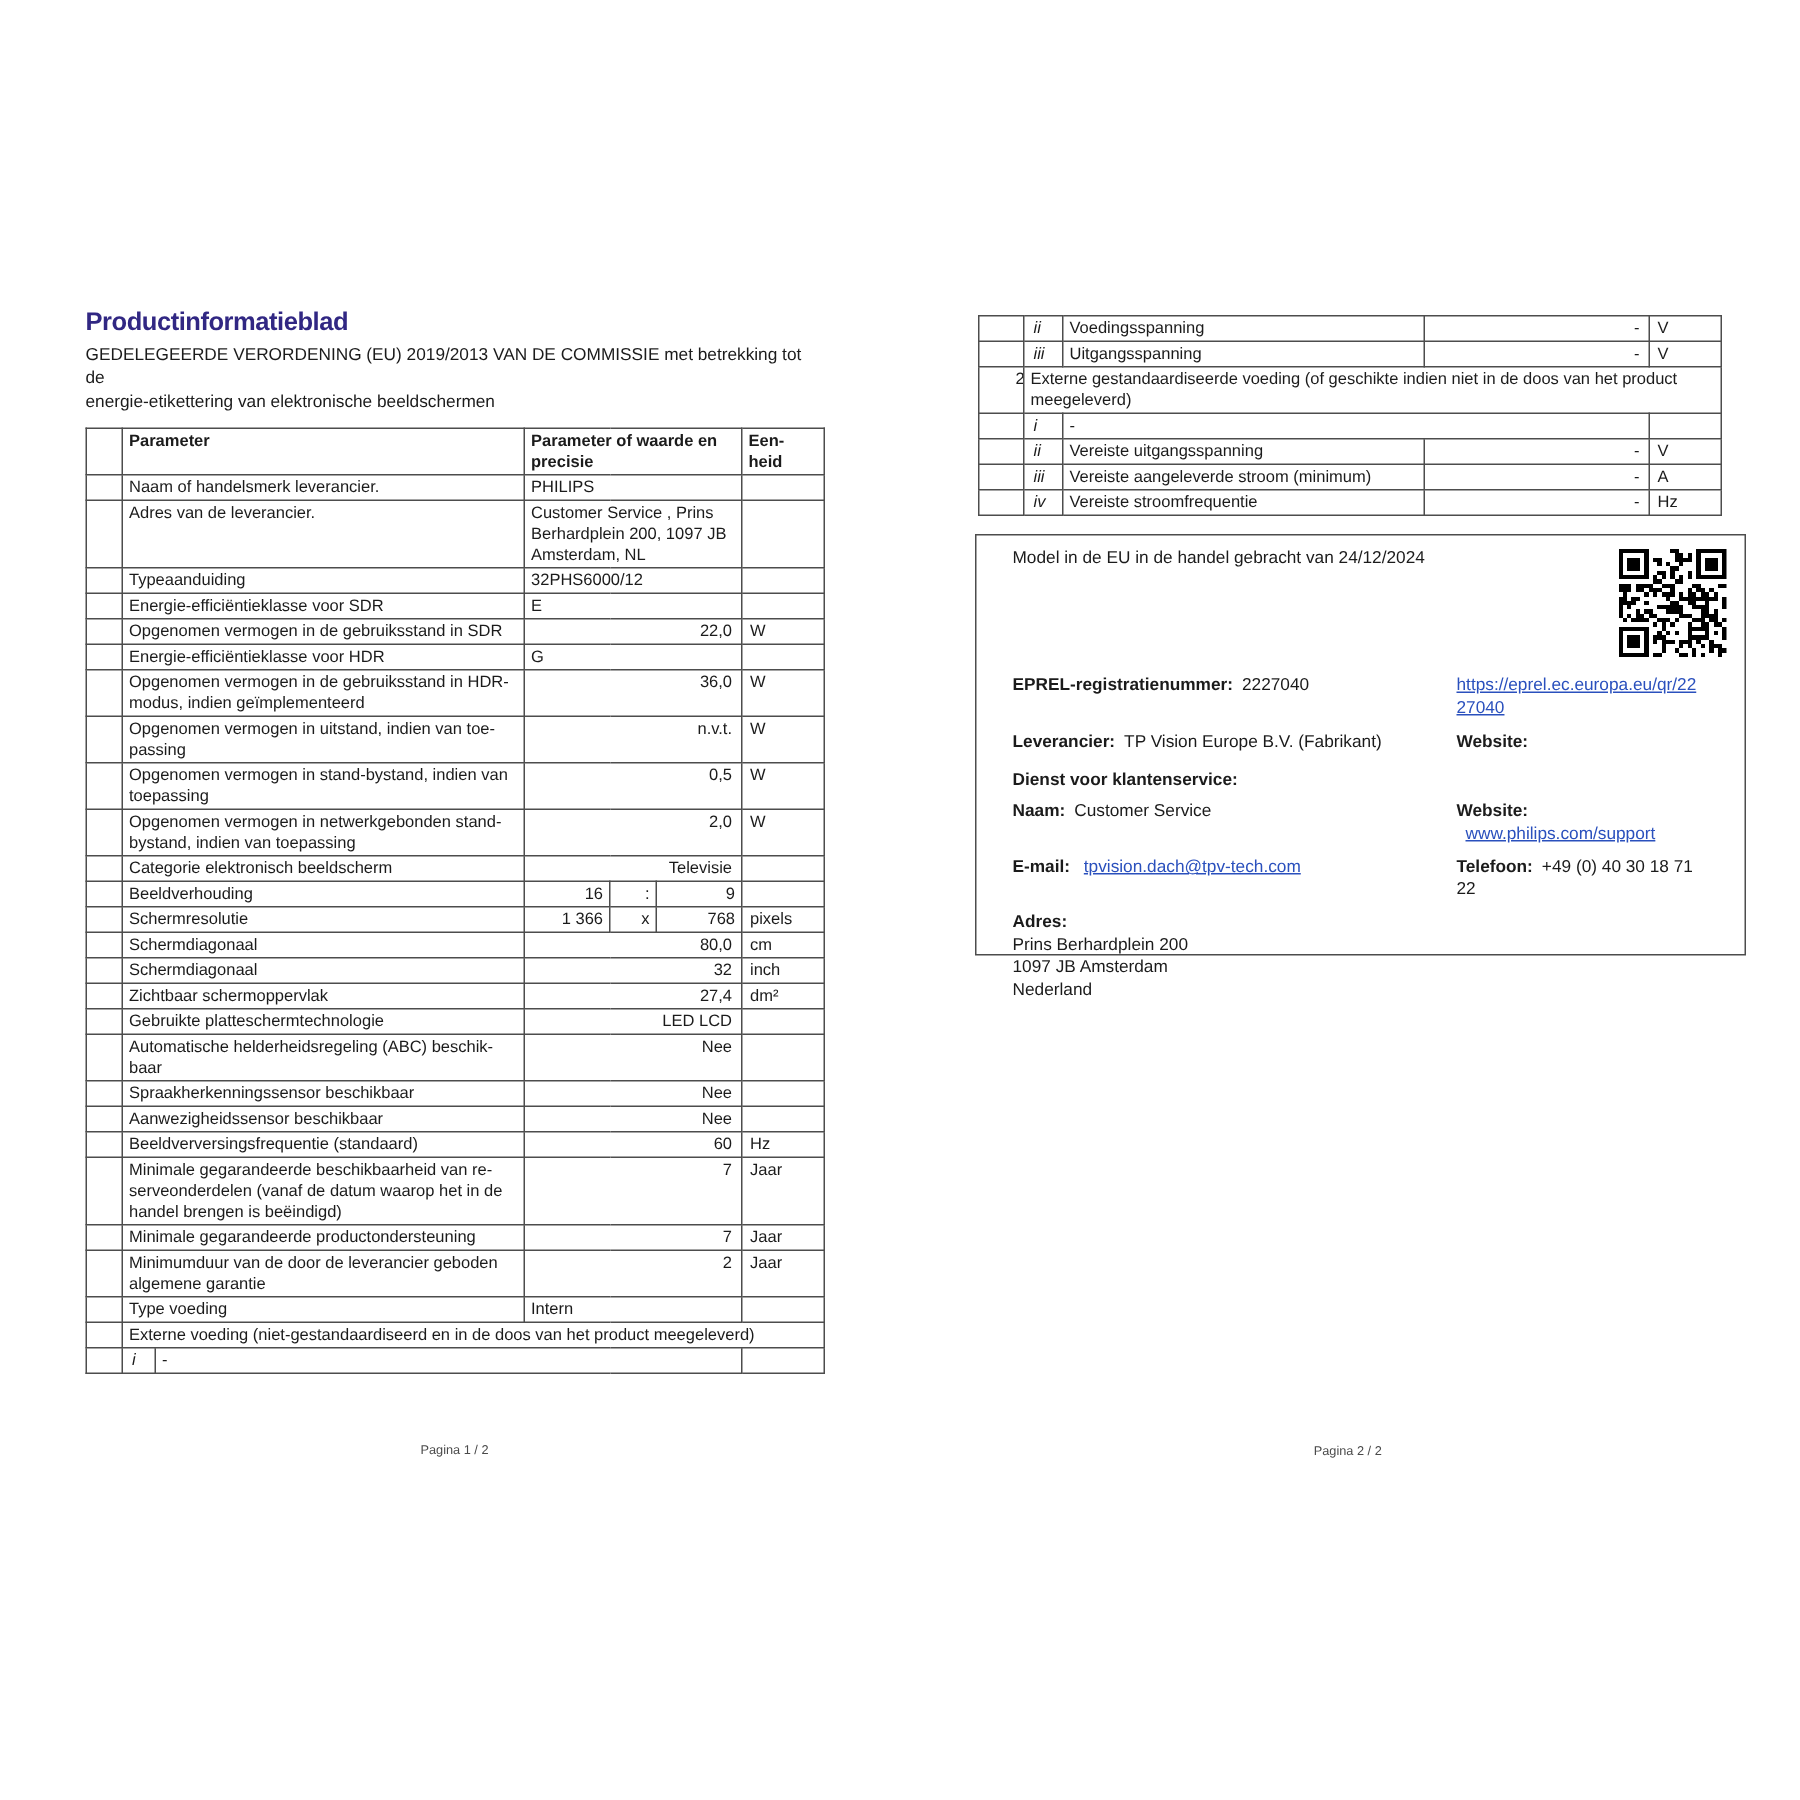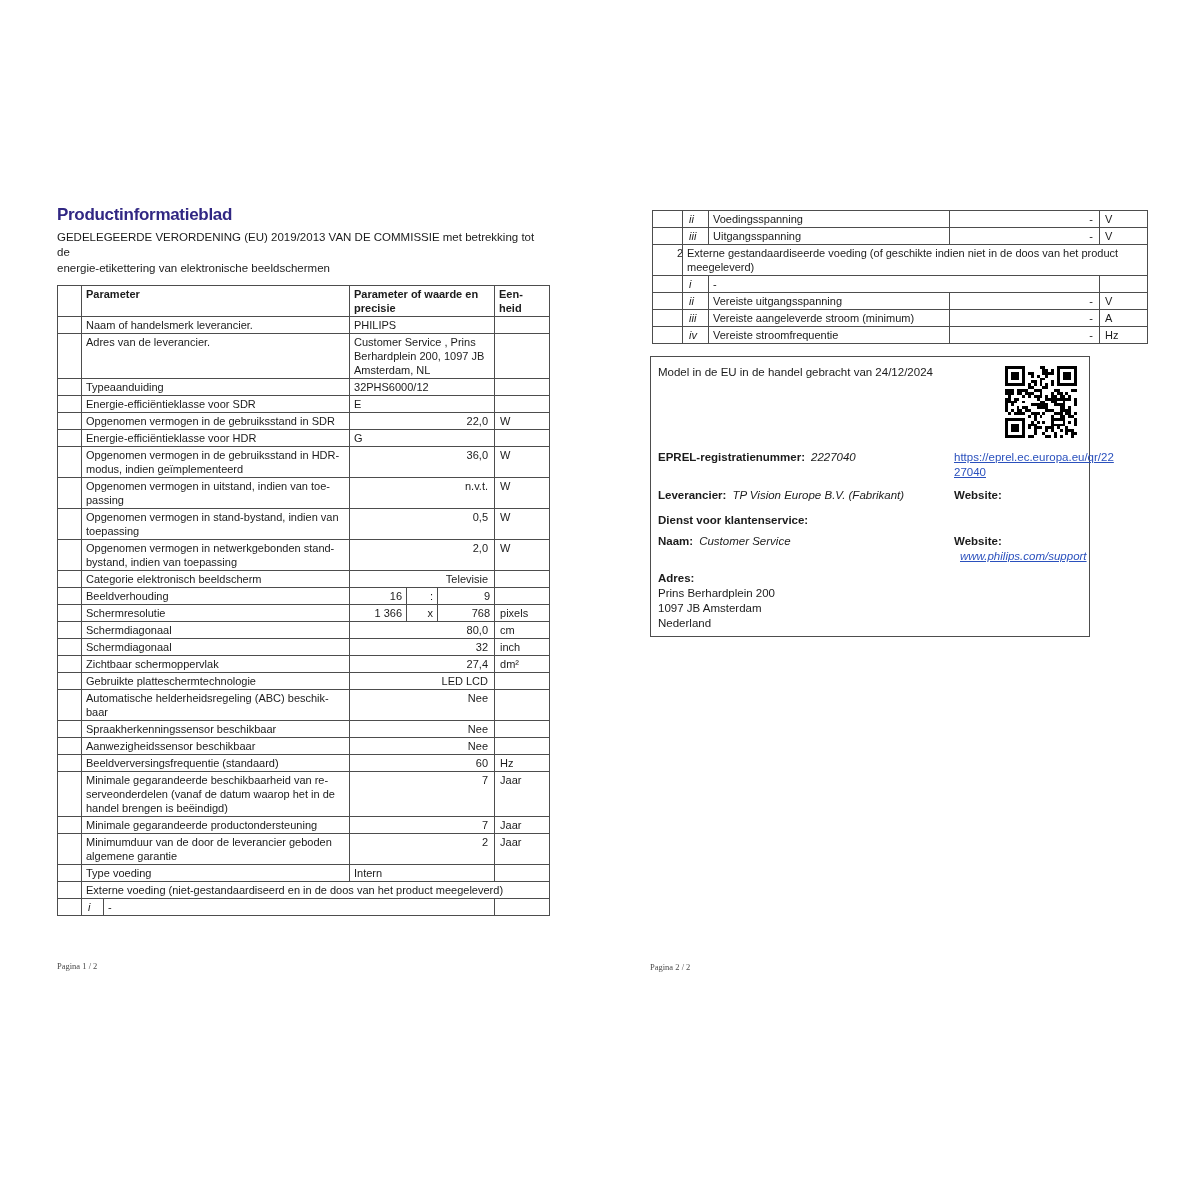--- a/index.html
+++ b/index.html
@@ -31,36 +31,36 @@
     font-size:11px;line-height:14px;white-space:pre-line;overflow:hidden;
   }
   table.sheet td.num{text-align:left;padding-right:5px;padding-left:24px;}
   table.sheet td.sub{font-style:italic;padding-left:6px;}
   table.sheet td.val-l{text-align:left;}
   table.sheet td.val-r{text-align:right;padding-right:6px;}
   table.sheet td.val-c{text-align:right;}
   table.sheet td.unit{text-align:left;padding-left:5px;}
   table.sheet td.hdr{font-weight:bold;}
   .page-footer{
-    position:absolute;font-size:8.5px;color:#4a4a4a;text-align:left;font-family:Liberation Serif, serif;
+    position:absolute;font-size:8.5px;color:#4a4a4a;text-align:center;
   }
   #footer1{left:57px;top:961px;width:492px;}
   #footer2{left:650px;top:962px;width:497px;}
   
   #p2-table-wrap{position:absolute;left:652px;top:210px;width:495px;}
   .infobox{
-    position:absolute;left:650px;top:356px;width:440px;height:281px;
+    position:absolute;left:650px;top:356px;width:514px;height:281px;
     border:1px solid var(--border-color);box-sizing:border-box;
-    padding:8px 7px;font-size:11.5px;line-height:15px;
+    padding:8px 24px;font-size:11.5px;line-height:15px;
   }
   .ib-row{display:flex;margin-bottom:8px;}
   .ib-left{width:296px;flex:none;}
   .ib-right{flex:1;}
   .ib-label{font-weight:bold;}
-  .ib-val{margin-left:6px;font-style:italic;}
+  .ib-val{margin-left:6px;}
   .ib-model{margin-bottom:70px;}
   .ib-eprel{min-height:30px;margin-bottom:8px;}
   a.doclink{color:var(--link-color);text-decoration:underline;cursor:pointer;}
   #eprel-link{white-space:pre-line;display:inline-block;}
   .ib-adres-lines{white-space:pre-line;}
   #qr{position:absolute;right:12px;top:9px;}
 </style>
 </head>
 <body>
 
@@ -668,20 +668,29 @@
   <div class="ib-row" style="margin-bottom:7px;">
     <div class="ib-left">
       <span class="ib-label">Naam:</span><span class="ib-val">Customer Service</span>
     </div>
     <div class="ib-right">
       <span class="ib-label">Website:</span>
       <a class="doclink ib-val">www.philips.com/support</a>
     </div>
   </div>
 
+  <div class="ib-row" style="margin-bottom:7px;">
+    <div class="ib-left">
+      <span class="ib-label">E-mail:</span>
+      <a class="doclink ib-val">tpvision.dach@tpv-tech.com</a>
+    </div>
+    <div class="ib-right">
+      <span class="ib-label">Telefoon:</span><span class="ib-val">+49 (0) 40 30 18 71 22</span>
+    </div>
+  </div>
 
   <div>
     <div class="ib-label">Adres:</div>
     <div class="ib-adres-lines">Prins Berhardplein 200
 1097 JB Amsterdam
 Nederland</div>
   </div>
 </div>
 <div class="page-footer" id="footer2">Pagina 2 / 2</div>
 

